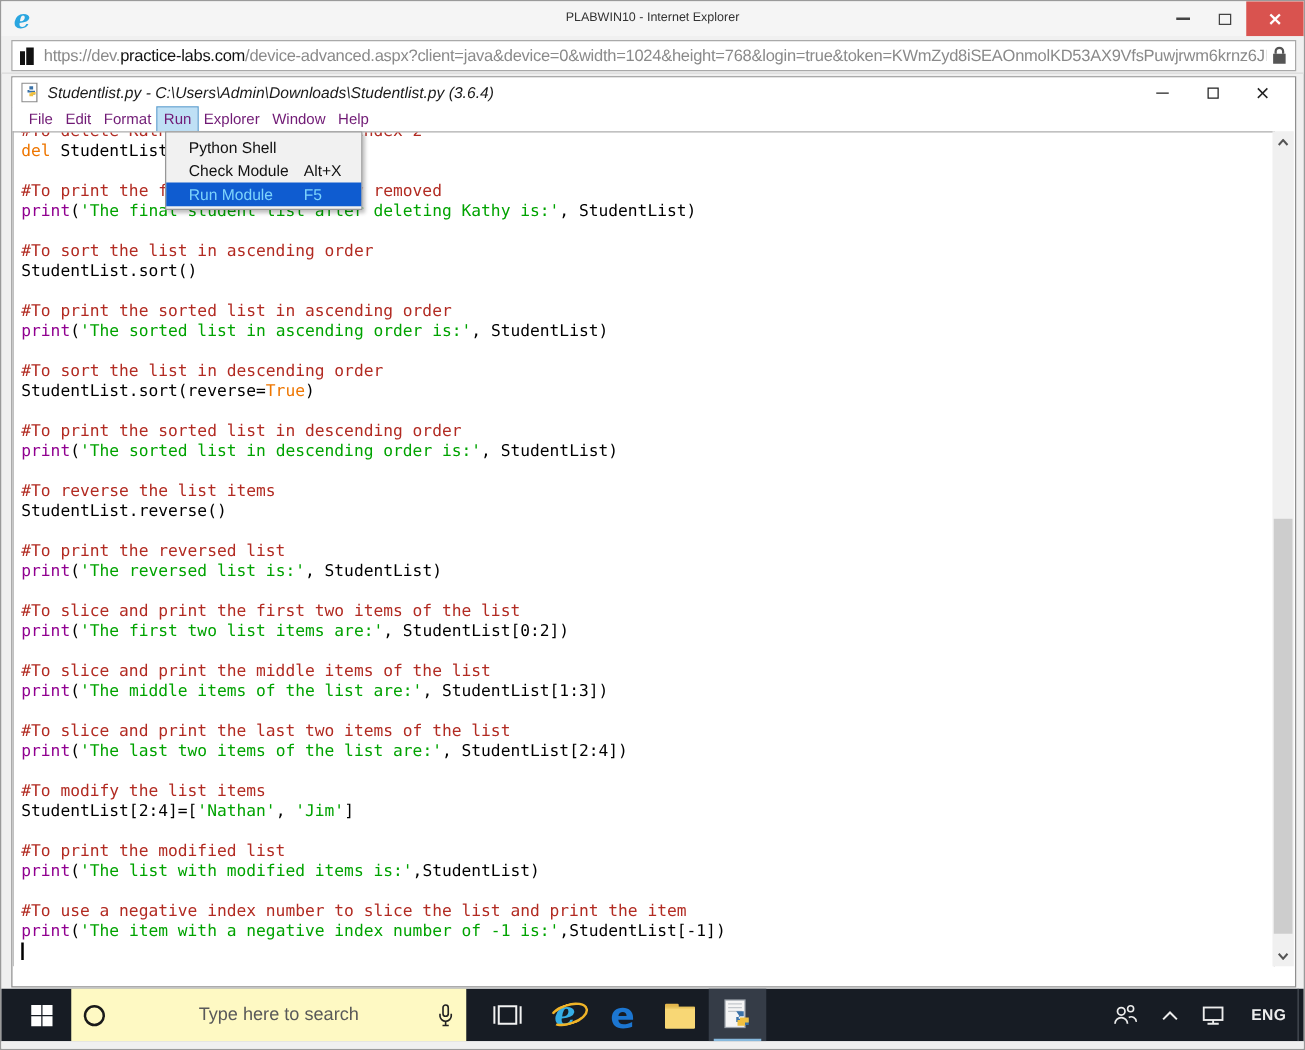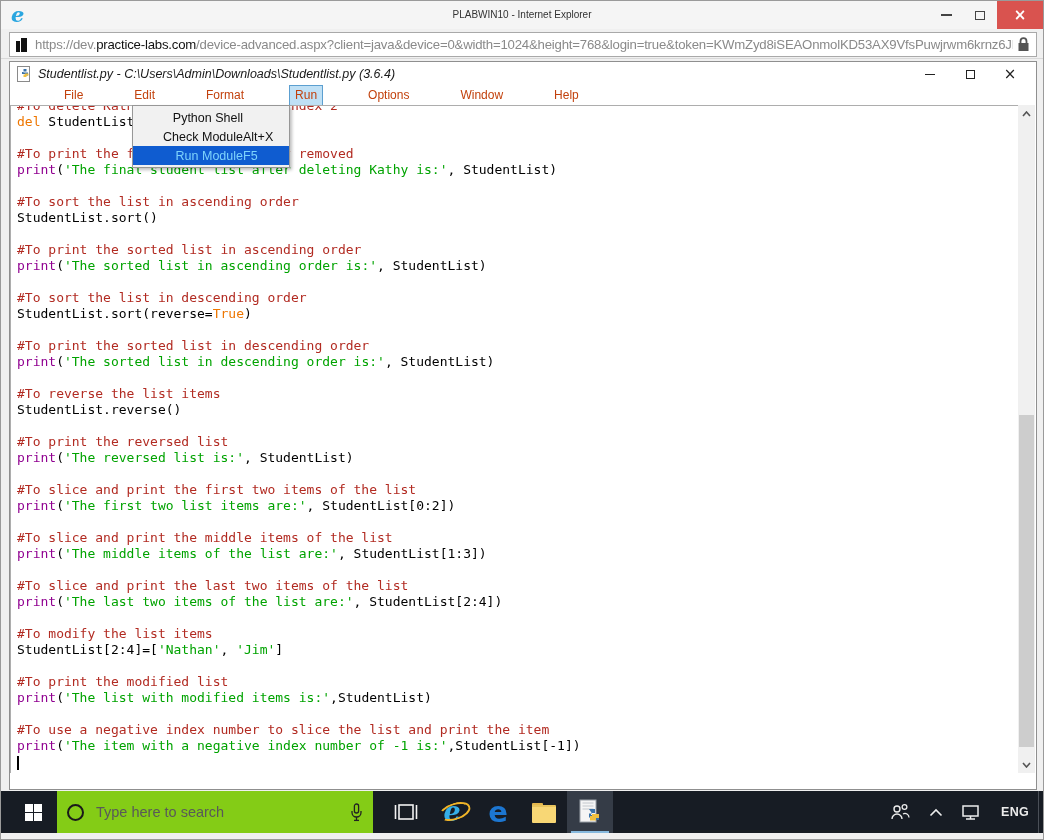--- a/index.html
+++ b/index.html
@@ -32,21 +32,21 @@
   .idle { position:absolute; left:8px; top:60px; width:1028px; height:729px; background:#fff; border:1px solid #8f8f8f; }
   .idle-titlebar { position:absolute; left:0; top:0; width:100%; height:24px; background:#fff; }
   .idle-icon { position:absolute; left:7px; top:4px; }
   .idle-title { position:absolute; left:28px; top:0; height:24px; line-height:24px; font-size:12.5px; color:#1a1a1a;font-style:italic; }
   .idle-btns { position:absolute; right:6px; top:0; height:24px; display:flex; }
   .ib { width:40px; display:flex; align-items:center; justify-content:center; color:#222; }
   .ib .min-glyph { width:10px; height:1px; border-bottom:1.5px solid #222; }
   .ib .max-glyph { width:9px; height:9px; border:1.2px solid #222; }
   .ib .x-glyph { font-size:15px; line-height:15px; font-family:"DejaVu Sans", sans-serif; }
   .menubar { position:absolute; left:0; top:24px; width:100%; height:19px; background:#fff; display:flex; padding-left:8px; font-size:12px; }
-  .menu-item { padding:0 5px; line-height:19px; color:#c2410c;margin-left:41px; }
+  .menu-item { padding:0 5px; line-height:19px; color:#701a75; }
   .menu-item.active { background:#bfe0f5; outline:1px solid #5c9fd0; }
   
   .editor { position:absolute; left:0px; top:43px; width:1010px; height:668px; background:#fff; border:1px solid #adadad; border-bottom:none; overflow:hidden; }
   .code-lines { margin-top:-8px; padding-left:6px; font-family:"DejaVu Sans Mono", monospace; font-size:13px; line-height:16px; white-space:pre; color:#000; }
   .line { height:16px; }
   .tok-com { color:var(--c-comment); }
   .tok-str { color:var(--c-string); }
   .tok-kw  { color:var(--c-keyword); }
   .tok-blt { color:var(--c-builtin); }
   .caret { display:inline-block; width:1.5px; height:14px; background:#000; vertical-align:middle; }
@@ -54,29 +54,29 @@
   .vscroll { position:absolute; right:1px; top:43px; width:17px; height:668px; background:#f0f0f0; }
   .sb-arrow { height:17px; display:flex; align-items:center; justify-content:center; }
   .sb-track { position:relative; height:634px; }
   .sb-thumb { position:absolute; left:1px; width:15px; top:293px; height:332px; background:#cdcdcd; }
   
   .statusbar { position:absolute; left:0; bottom:0; width:100%; height:18px; background:#f0f0f0; border-top:1px solid #c6c6c6; font-size:12.5px; color:#111; }
   .statusbar .ln { position:absolute; right:75px; top:1px; }
   .statusbar .col { position:absolute; right:14px; top:1px; }
   
   .dropdown { position:absolute; left:131px; top:104px; width:158px; background:#f1f1f1; border:1px solid #979797; box-shadow:2px 2px 3px rgba(0,0,0,.25); padding:2px 0; z-index:50; }
-  .dd-item { height:19px; display:flex; align-items:center; font-size:12.5px; color:#111; padding-left:18px;text-align:right; }
+  .dd-item { height:19px; display:flex; align-items:center; font-size:12.5px; color:#111; padding-left:18px; }
   .dd-item .dd-label { width:92px; }
   .dd-item.selected { background:var(--c-sel); color:#7dd3fc; }
   
   .taskbar { position:absolute; left:0; top:790px; width:100%; height:42px; background:#171c24; display:flex; align-items:stretch; }
   .start { width:48px; margin-left:8px; display:flex; align-items:center; justify-content:center; }
   .winlogo { width:17px; height:17px; display:grid; grid-template-columns:8px 8px; grid-template-rows:8px 8px; gap:1.5px; }
   .winlogo span { background:#fff; }
-  .searchbox { width:316px; background:#84cc16; display:flex; align-items:center; padding:0 10px; }
+  .searchbox { width:316px; background:#fef9c3; display:flex; align-items:center; padding:0 10px;text-align:center; }
   .cortana-ring { width:17px; height:17px; border:2.2px solid #1a1a1a; border-radius:50%; flex:0 0 auto; }
   .search-text { flex:1 1 auto; margin-left:12px; font-size:14.5px; color:#595959; }
   .tb-icon { width:46px; display:flex; align-items:center; justify-content:center; position:relative; }
   .tb-icon.spacer { width:10px; }
   .tb-icon.active { background:#353c47; }
   .tb-icon.active::after { content:""; position:absolute; left:4px; right:4px; bottom:0; height:2.5px; background:#87b9dd; }
   .ie-e { font-family:"DejaVu Serif", serif; font-style:italic; font-weight:bold; font-size:27px; color:#35aee6; line-height:30px; position:relative; }
   .ie-e::after { content:""; position:absolute; left:-4px; top:6px; width:28px; height:13px; border:2px solid #f0b428; border-left-color:transparent; border-radius:50%; transform:rotate(-18deg); }
   .edge-e { font-family:"DejaVu Sans", sans-serif; font-weight:bold; font-size:29px; color:#1c76d1; line-height:30px; }
   .folder { width:24px; height:18px; position:relative; }
@@ -142,21 +142,21 @@
           <span class="x-glyph">×</span>
         </div>
     </div>
   </div>
 
   <div class="menubar" id="menubar">
       <div class="menu-item">File</div>
       <div class="menu-item">Edit</div>
       <div class="menu-item">Format</div>
       <div class="menu-item active">Run</div>
-      <div class="menu-item">Options</div>
+      <div class="menu-item">Explorer</div>
       <div class="menu-item">Window</div>
       <div class="menu-item">Help</div>
     </div>
 
   <div class="editor">
     <div class="code-lines" id="code-lines"><div class="line"><span class="tok-com">#To delete Kathy from the list at index 2</span></div><div class="line"><span class="tok-kw">del</span><span> StudentList[2]</span></div><div class="line"></div><div class="line"><span class="tok-com">#To print the final list with Kathy removed</span></div><div class="line"><span class="tok-blt">print</span><span>(</span><span class="tok-str">'The final student list after deleting Kathy is:'</span><span>, StudentList)</span></div><div class="line"></div><div class="line"><span class="tok-com">#To sort the list in ascending order</span></div><div class="line"><span>StudentList.sort()</span></div><div class="line"></div><div class="line"><span class="tok-com">#To print the sorted list in ascending order</span></div><div class="line"><span class="tok-blt">print</span><span>(</span><span class="tok-str">'The sorted list in ascending order is:'</span><span>, StudentList)</span></div><div class="line"></div><div class="line"><span class="tok-com">#To sort the list in descending order</span></div><div class="line"><span>StudentList.sort(reverse=</span><span class="tok-kw">True</span><span>)</span></div><div class="line"></div><div class="line"><span class="tok-com">#To print the sorted list in descending order</span></div><div class="line"><span class="tok-blt">print</span><span>(</span><span class="tok-str">'The sorted list in descending order is:'</span><span>, StudentList)</span></div><div class="line"></div><div class="line"><span class="tok-com">#To reverse the list items</span></div><div class="line"><span>StudentList.reverse()</span></div><div class="line"></div><div class="line"><span class="tok-com">#To print the reversed list</span></div><div class="line"><span class="tok-blt">print</span><span>(</span><span class="tok-str">'The reversed list is:'</span><span>, StudentList)</span></div><div class="line"></div><div class="line"><span class="tok-com">#To slice and print the first two items of the list</span></div><div class="line"><span class="tok-blt">print</span><span>(</span><span class="tok-str">'The first two list items are:'</span><span>, StudentList[0:2])</span></div><div class="line"></div><div class="line"><span class="tok-com">#To slice and print the middle items of the list</span></div><div class="line"><span class="tok-blt">print</span><span>(</span><span class="tok-str">'The middle items of the list are:'</span><span>, StudentList[1:3])</span></div><div class="line"></div><div class="line"><span class="tok-com">#To slice and print the last two items of the list</span></div><div class="line"><span class="tok-blt">print</span><span>(</span><span class="tok-str">'The last two items of the list are:'</span><span>, StudentList[2:4])</span></div><div class="line"></div><div class="line"><span class="tok-com">#To modify the list items</span></div><div class="line"><span>StudentList[2:4]=[</span><span class="tok-str">'Nathan'</span><span>, </span><span class="tok-str">'Jim'</span><span>]</span></div><div class="line"></div><div class="line"><span class="tok-com">#To print the modified list</span></div><div class="line"><span class="tok-blt">print</span><span>(</span><span class="tok-str">'The list with modified items is:'</span><span>,StudentList)</span></div><div class="line"></div><div class="line"><span class="tok-com">#To use a negative index number to slice the list and print the item</span></div><div class="line"><span class="tok-blt">print</span><span>(</span><span class="tok-str">'The item with a negative index number of -1 is:'</span><span>,StudentList[-1])</span></div><div class="line"><span class="caret"></span></div></div>
   </div>
 
   <div class="vscroll">
     <div class="sb-arrow">

